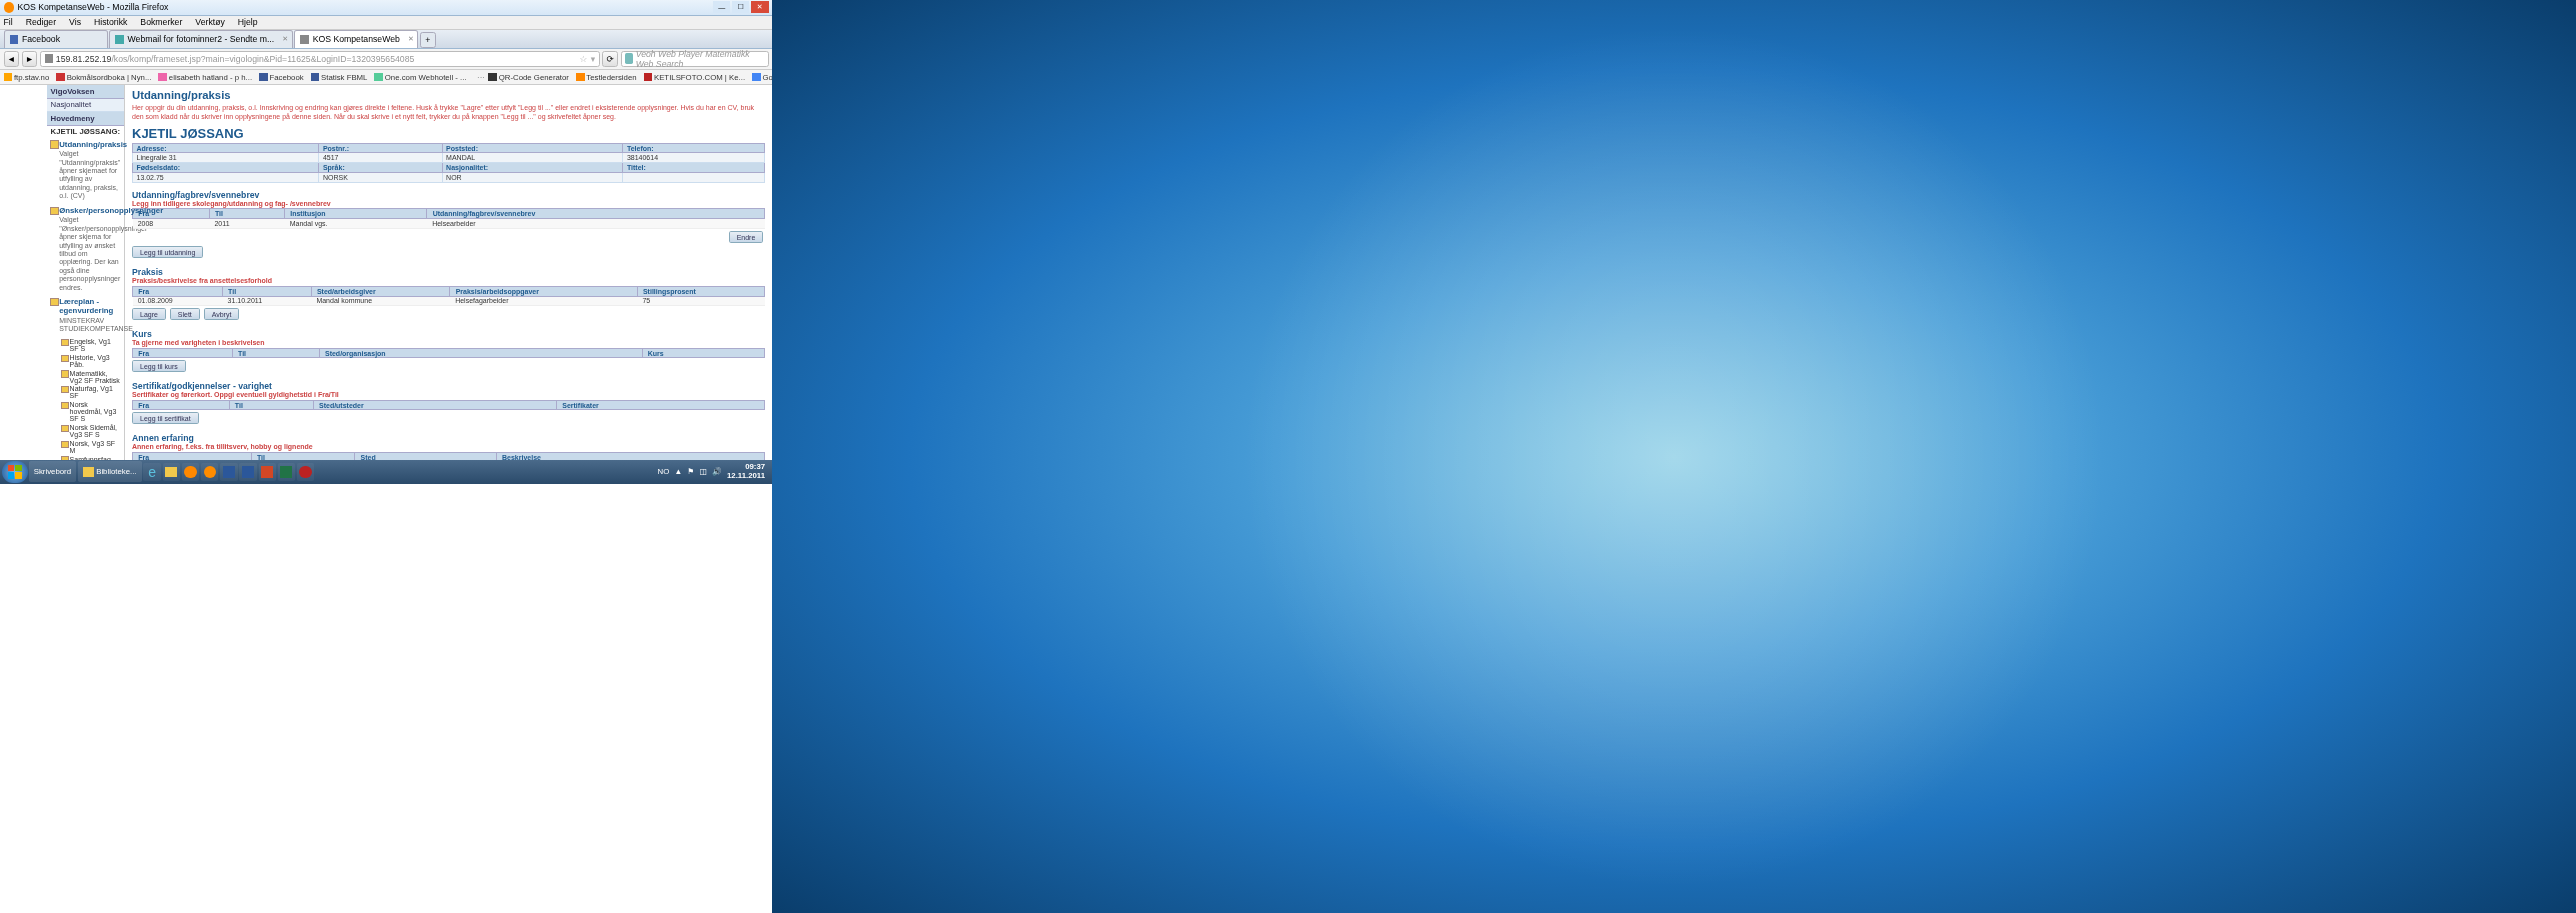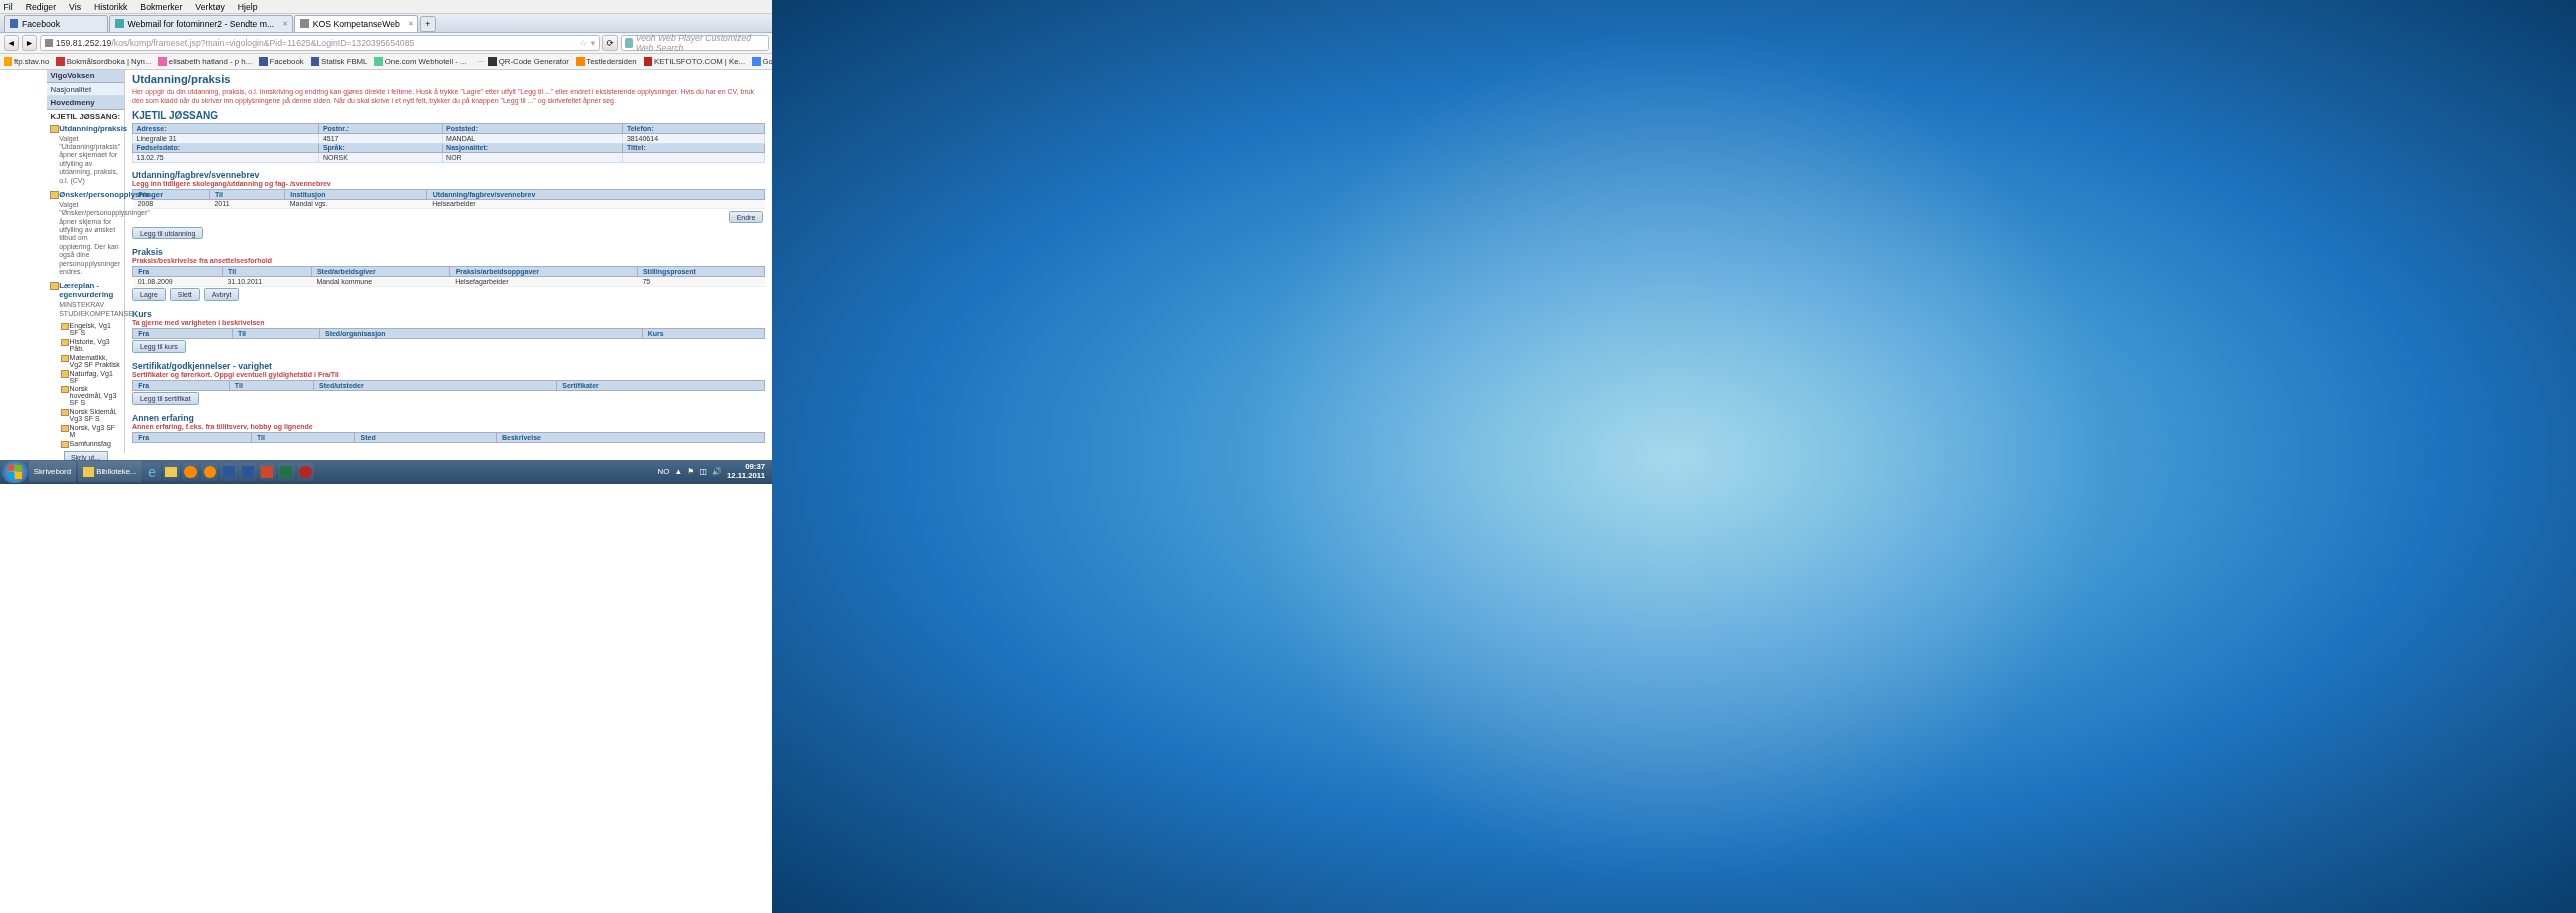--- a/index.html
+++ b/index.html
@@ -53,21 +53,21 @@
 .sb-item { padding: 1.7px 3.5px 1.7px 12.2px; color: #1e5a8e; font-weight: bold; cursor: pointer; position: relative; }
 .sb-item::before { content: ''; position: absolute; left: 2.6px; top: 2.6px; width: 7px; height: 6.1px; background: #f2c94c; border: 0.9px solid #a87; }
 .sb-desc { padding: 0 3.5px 3.5px 12.2px; color: #666; font-size: 7px; line-height: 1.2; }
 .sb-sub { padding: 0.9px 3.5px 0.9px 22.6px; color: #333; font-size: 7px; position: relative; }
 .sb-sub::before { content: ''; position: absolute; left: 14px; top: 1.7px; width: 6.1px; height: 5.2px; background: #f2c94c; border: 0.9px solid #a87; }
 .sb-print { margin: 3.5px auto; width: 44px; height: 12.2px; background: linear-gradient(#e8eef5,#c8d8e8); border: 0.9px solid #8ab; font-size: 7px; display: flex; align-items: center; justify-content: center; color: #335; cursor: pointer; }
 
 .main { flex: 1; padding: 3.5px 7px; font-size: 7.8px; color: #333; overflow: auto; }
 .main-title { color: #1e5a8e; font-size: 11.3px; font-weight: bold; margin-bottom: 1.7px; }
 .main-intro { color: #c44; font-size: 7px; line-height: 1.3; margin-bottom: 5.2px; }
-.person-name { color: #1e5a8e; font-weight: bold; font-size: 10px; margin-bottom: 1.7px; }
+.person-name { color: #1e5a8e; font-weight: bold; font-size: 13px; margin-bottom: 1.7px; }
 .info-table { width: 100%; border-collapse: collapse; font-size: 7px; }
 .info-table th { background: #c8daea; color: #1e5a8e; text-align: left; padding: 0.9px 3.5px; border: 0.9px solid #aac; font-weight: bold; }
 .info-table td { background: #f0f4f8; padding: 0.9px 3.5px; border: 0.9px solid #cde; }
 .section-title { color: #1e5a8e; font-weight: bold; font-size: 8.7px; margin-top: 7px; }
 .section-sub { color: #c44; font-size: 7px; font-weight: bold; margin-bottom: 1.7px; }
 .data-table { width: 100%; border-collapse: collapse; font-size: 7px; }
 .data-table th { background: #c8daea; color: #1e5a8e; text-align: left; padding: 0.9px 5.2px; border: 0.9px solid #aac; }
 .data-table td { background: #f8f8f8; padding: 0.9px 5.2px; border-bottom: 0.9px solid #eee; }
 .action-btn { display: inline-block; height: 12.2px; padding: 0 7px; background: linear-gradient(#e8eef5,#c8d8e8); border: 0.9px solid #8ab; font-size: 7px; color: #335; cursor: pointer; margin: 1.7px 1.7px 1.7px 0; line-height: 11.3px; border-radius: 1.7px; }
 .action-btn.right { float: right; }
@@ -85,20 +85,29 @@
 .clock { text-align: right; line-height: 1.1; font-weight: bold; }
 
 .main-area-wrapper { position: absolute; top: 0; left: 0; width: 772px; height: 460px; }
 </style>
 </head>
 <body>
 
 <div class="left-monitor">
 <div class="main-area-wrapper">
 
+<div class="titlebar">
+  <div class="titlebar-icon"></div>
+  <span>KOS KompetanseWeb - Mozilla Firefox</span>
+  <div class="titlebar-buttons">
+    <div class="tb-btn tb-min">—</div>
+    <div class="tb-btn tb-max">☐</div>
+    <div class="tb-btn tb-close">✕</div>
+  </div>
+</div>
 
 <div class="menubar">
   <span>Fil</span>
   <span>Rediger</span>
   <span>Vis</span>
   <span>Historikk</span>
   <span>Bokmerker</span>
   <span>Verktøy</span>
   <span>Hjelp</span>
 </div>
@@ -127,21 +136,21 @@
   <div class="url-input">
     <span style="width:8.7px;height:8.7px;background:#888;margin-right:2.6px"></span>
     <span class="url-host">159.81.252.19</span>
           <span class="url-path">/kos/komp/frameset.jsp?main=vigologin&amp;Pid=11625&amp;LoginID=1320395654085</span>
     <span style="margin-left:auto;color:#aaa">☆</span>
     <span style="margin-left:3.5px;color:#aaa">▾</span>
   </div>
   <div class="nav-btn">⟳</div>
   <div class="search-box">
           <div class="sicon"></div>
-          <span>Veoh Web Player Customized Web Search</span>
+          <span>Veoh Web Player Matematikk Web Search</span>
         </div>
 </div>
 
 <div class="bookmarkbar">
   <span class="bm">
           <span class="bm-icon"></span>
           <span>ftp.stav.no</span>
         </span>
   <span class="bm">
           <span class="bm-icon" style="background:#c33"></span>

